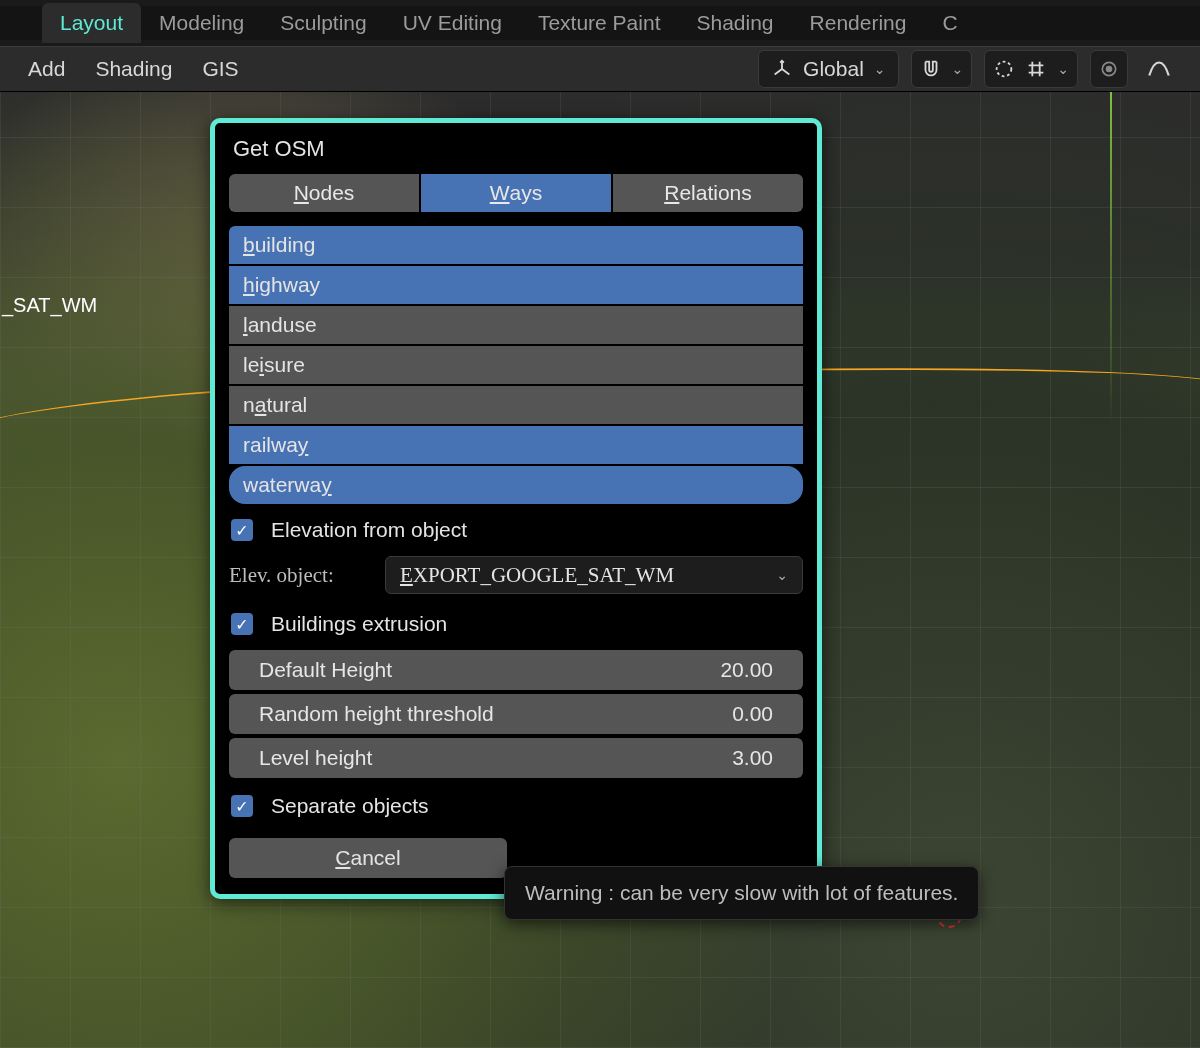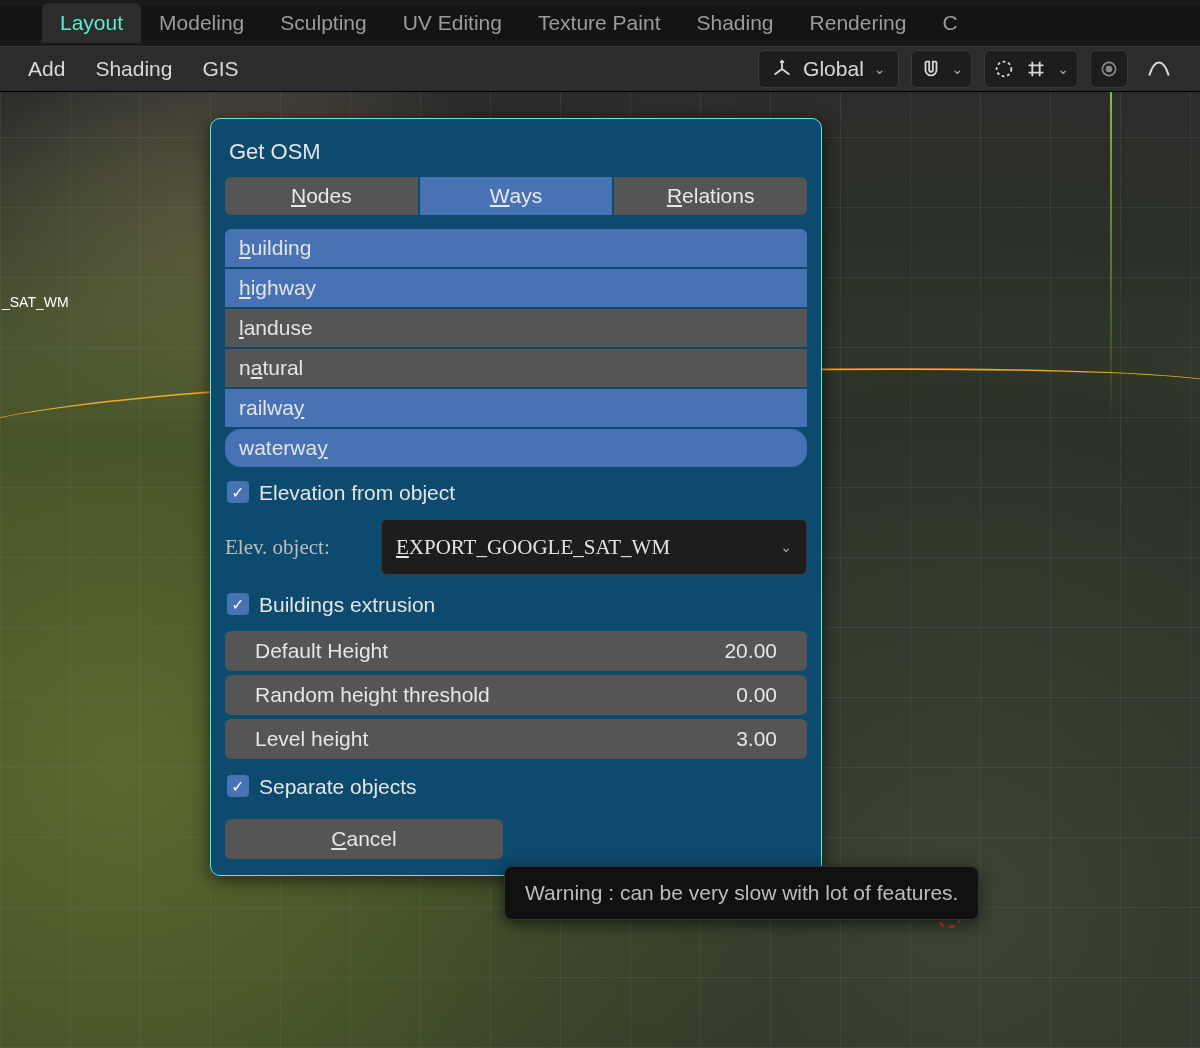--- a/index.html
+++ b/index.html
@@ -132,34 +132,34 @@
     width:6px; height:6px;
     background:#f7a400;
     border-radius:50%;
     transform:translate(-50%,-50%);
   }
   .obj-label {
     position: absolute;
     left: 0;
     top: 202px;
     color: #fff;
-    font-size: 14px;
+    font-size: 20px;
     padding-left: 2px;
   }
 
   
   .panel {
     position: absolute;
     top: 118px;
     left: 210px;
     width: 612px;
-    background: #0c4a6e;
-    border: 1px solid #5eead4;
+    background: #000000;
+    border: 5px solid #5eead4;
     border-radius: 10px;
-    padding: 12px 14px 16px 14px;
+    padding: 5px 14px 16px 14px;
     box-shadow: 0 4px 18px rgba(0,0,0,0.6);
     color: #e4e4e4;
   }
   .panel-title { padding: 8px 4px 12px 4px; font-size: 22px; }
 
   .segmented {
     display: flex;
     gap: 2px;
     margin-bottom: 14px;
   }
@@ -186,36 +186,36 @@
     display:flex;align-items:center;
     padding: 0 14px;
     cursor:pointer;
   }
   .tag-row:first-child { border-top-left-radius:6px; border-top-right-radius:6px; }
   .tag-row:last-child  { border-bottom-left-radius:6px; border-bottom-right-radius:6px;border-radius:16px; }
   .tag-row.selected { background:#4772b3; }
   .tag-row .ul { text-decoration: underline; }
 
   .check-row {
-    display:flex; align-items:flex-start; gap:10px;
+    display:flex; align-items:center; gap:18px;
     margin: 6px 2px 14px 2px;
   }
   .checkbox {
     width:22px;height:22px;border-radius:4px;background:#4772b3;
     display:flex;align-items:center;justify-content:center;
     color:#fff;font-size:16px;
   }
   .checkbox::after{content:"✓";}
 
   .labeled-select {
     display:flex; align-items:center; gap:16px; margin-bottom:18px;font-family:Liberation Serif, serif;
   }
   .labeled-select > span { color:#bdbdbd; width:140px; }
   .select {
-    flex:1; height:56px; background:#1d1d1d; border:1px solid #3a3a3a;
+    flex:1; height:38px; background:#1d1d1d; border:1px solid #3a3a3a;
     border-radius:6px; display:flex; align-items:center;
     padding:0 14px; justify-content:space-between;
     cursor:pointer;
   }
   .select .ul { text-decoration: underline; }
 
   .num-row {
     height:40px; background:#555; border-radius:6px;
     display:flex; align-items:center; justify-content:space-between;
     padding:0 30px; margin-bottom:4px;
@@ -319,20 +319,21 @@
   <div class="segmented">
       <div class="seg-btn"><span class="ul">N</span>odes</div>
       <div class="seg-btn active"><span class="ul">W</span>ays</div>
       <div class="seg-btn"><span class="ul">R</span>elations</div>
     </div>
 
   <div class="taglist">
       <div class="tag-row selected"><span class="ul">b</span>uilding</div>
       <div class="tag-row selected"><span class="ul">h</span>ighway</div>
       <div class="tag-row"><span class="ul">l</span>anduse</div>
+      <div class="tag-row">le<span class="ul">i</span>sure</div>
       <div class="tag-row">n<span class="ul">a</span>tural</div>
       <div class="tag-row selected">railwa<span class="ul">y</span></div>
       <div class="tag-row selected">waterwa<span class="ul">y</span></div>
     </div>
 
   <div class="check-row">
     <div class="checkbox"></div>
     <span>Elevation from object</span>
   </div>
 

